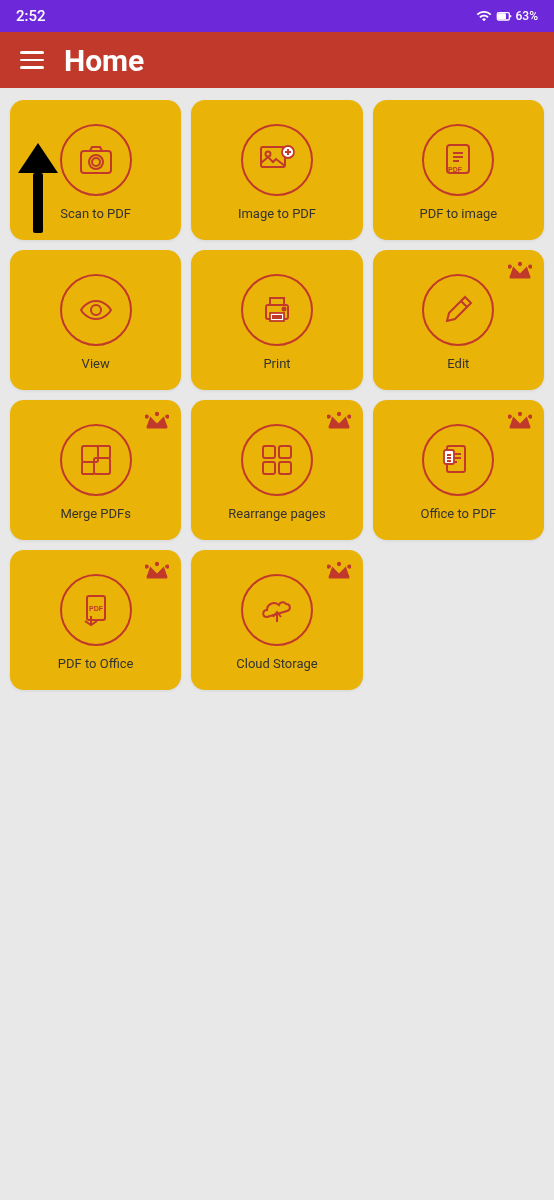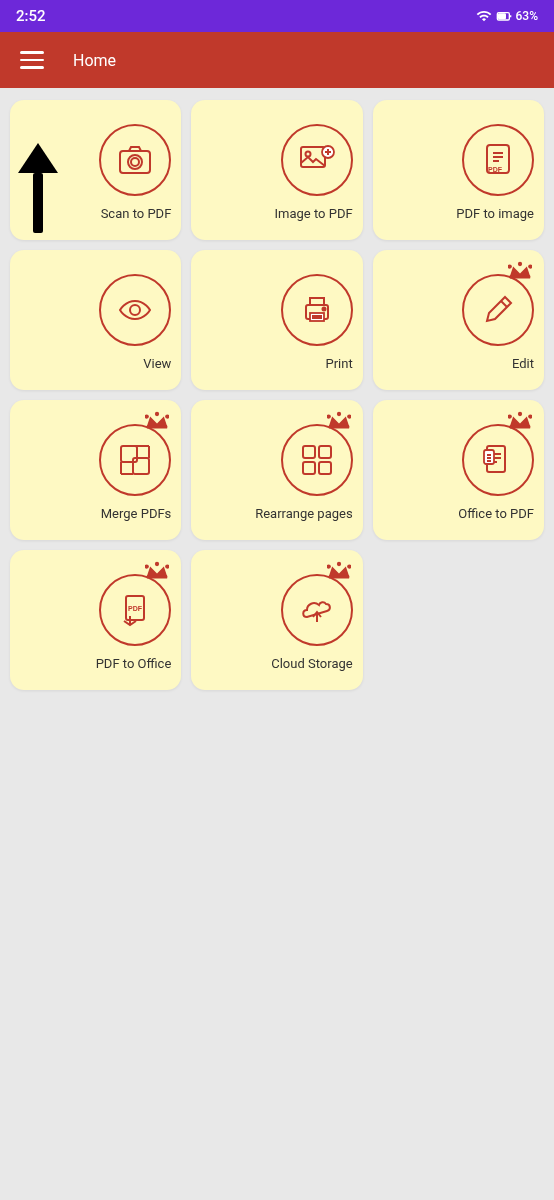--- a/index.html
+++ b/index.html
@@ -45,24 +45,23 @@
       padding: 4px;
     }
     .hamburger span {
       display: block;
       width: 24px;
       height: 2.5px;
       background: white;
       border-radius: 2px;
     }
     .top-bar-title {
-      font-size: 16px;
-      font-weight: 400;
+      font-size: 30px;
+      font-weight: 700;
       color: white;
-      margin-left: 9px;
     }
     .arrow-up {
       position: absolute;
       left: 14px;
       top: 55px;
       width: 48px;
       height: 90px;
       display: flex;
       flex-direction: column;
       align-items: center;
@@ -82,25 +81,25 @@
       border-bottom: 30px solid black;
     }
     .grid-container {
       padding: 12px 10px;
       display: grid;
       grid-template-columns: repeat(3, 1fr);
       gap: 10px;
       position: relative;
     }
     .grid-item {
-      background: #fef9c3;
+      background: #eab308;
       border-radius: 14px;
       display: flex;
       flex-direction: column;
-      align-items: flex-end;
+      align-items: center;
       justify-content: center;
       padding: 20px 10px 14px;
       position: relative;
       cursor: pointer;
       box-shadow: 0 1px 3px rgba(0,0,0,0.08);
       min-height: 140px;
     }
     .crown {
       position: absolute;
       top: 10px;

